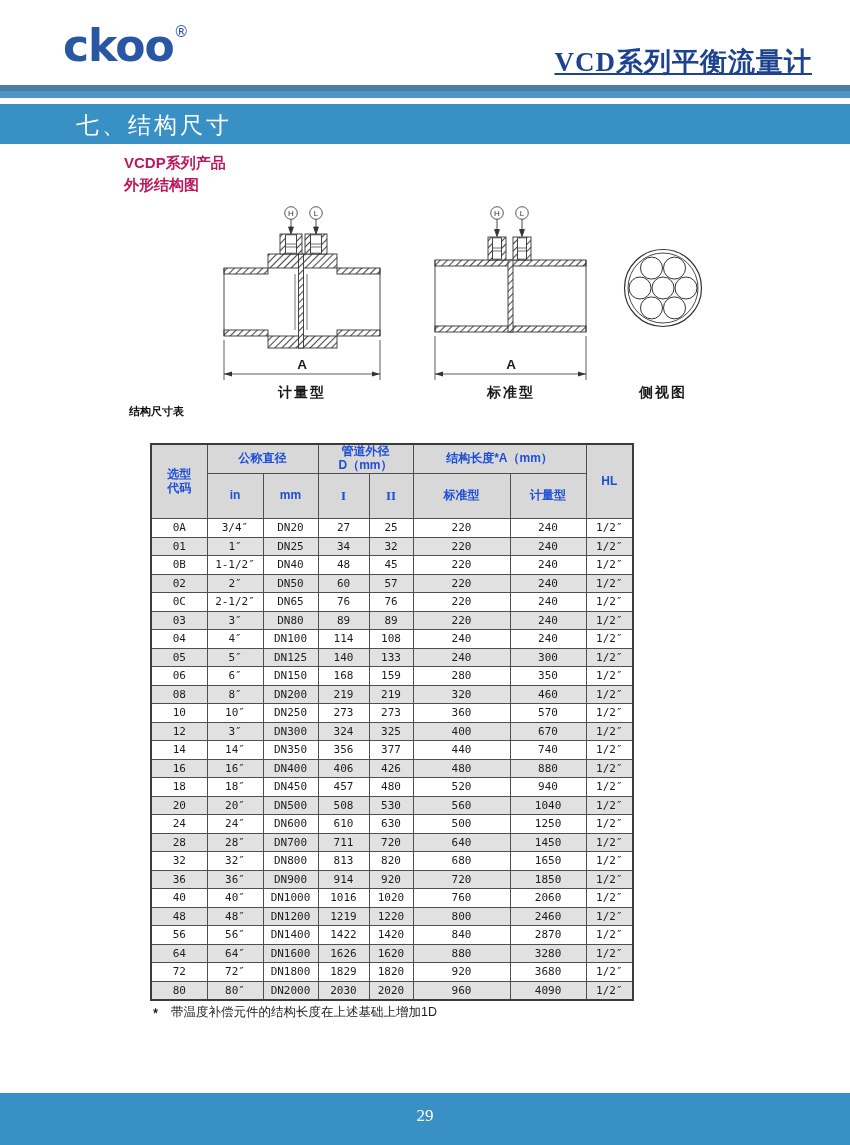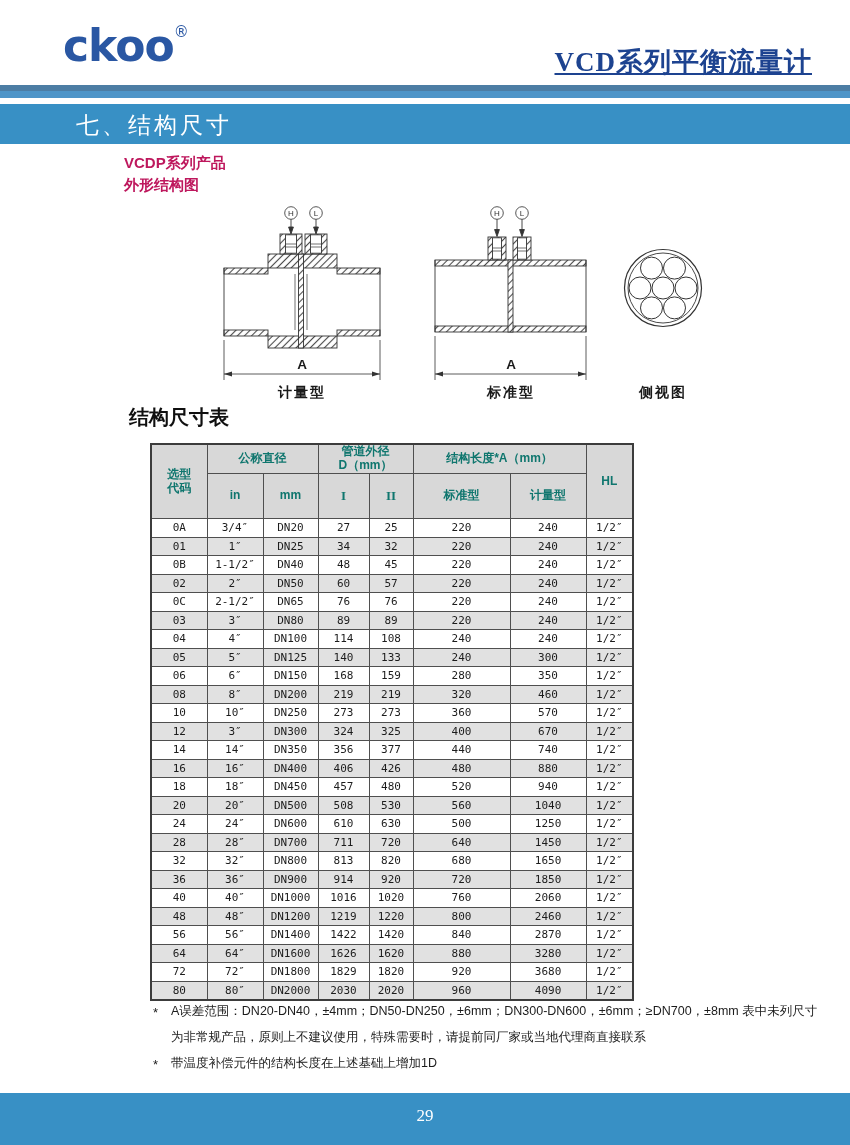--- a/index.html
+++ b/index.html
@@ -22,26 +22,26 @@
   .band-dark{height:6px;background:var(--band-dark);}
   .band-light{height:7px;background:var(--band-light);}
   .section-bar{position:absolute;left:0;top:104px;width:850px;height:40px;background:var(--bar-blue);}
   .section-title{position:absolute;left:76px;top:6px;font-size:23px;font-weight:400;
         color:#ffffff;letter-spacing:3px;}
   
   .diagram-caption{position:absolute;left:124px;top:152px;font-size:15px;font-weight:600;
         line-height:1.45;color:#be185d;}
   .drawings{position:absolute;left:200px;top:200px;}
   
-  .table-title{position:absolute;left:129px;top:404px;font-size:20px;font-weight:700;color:#0f0f0f;}
+  .table-title{position:absolute;left:129px;top:404px;font-size:11px;font-weight:700;color:#0f0f0f;}
   table.dim{position:absolute;left:150px;top:443px;width:482px;border-collapse:collapse;
         table-layout:fixed;border:2px solid #3c3c3c;}
   table.dim th,table.dim td{border:1px solid #4f4f4f;text-align:center;vertical-align:middle;padding:0;}
   table.dim thead th{background:var(--table-header-bg);font-size:12px;font-weight:700;
-        white-space:pre-line;line-height:1.15;color:#0f766e;margin-top:32px;}
+        white-space:pre-line;line-height:1.15;color:#1d4ed8;margin-top:32px;}
   table.dim thead tr.h1 th{height:28px;}
   table.dim thead tr.h2 th{height:44px;}
   table.dim thead th.roman{font-family:"Liberation Serif","DejaVu Serif",serif;font-size:13px;}
   table.dim tbody td{height:17.5px;font-family:"DejaVu Sans Mono","Liberation Mono",monospace;
         font-size:11px;line-height:1;color:#1c1c1c;background:#ffffff;}
   table.dim tbody tr.alt td{background:var(--row-alt-bg);}
   
   .notes{position:absolute;left:153px;top:999px;width:676px;font-size:12.5px;color:#1c1c1c;}
   .note{position:relative;padding-left:18px;line-height:2.05;margin:0 0 1px 0;}
   .note .bullet{position:absolute;left:0;top:1px;font-size:13px;}
@@ -454,21 +454,20 @@
         <td>960</td>
         <td>4090</td>
         <td>1/2″</td>
       </tr>
     </tbody>
 </table>
 
 <div class="notes">
   <div class="note">
     <span class="bullet">*</span>
-    <span>A误差范围：DN20-DN40，±4mm；DN50-DN250，±6mm；DN300-DN600，±6mm；≥DN700，±8mm 表中未列尺寸为非常规产品，原则上不建议使用，特殊需要时，请提前同厂家或当地代理商直接联系</span>
   </div>
   <div class="note">
     <span class="bullet">*</span>
     <span>带温度补偿元件的结构长度在上述基础上增加1D</span>
   </div>
 </div>
 
 <div class="page-footer">
   <div class="page-number">29</div>
 </div>

